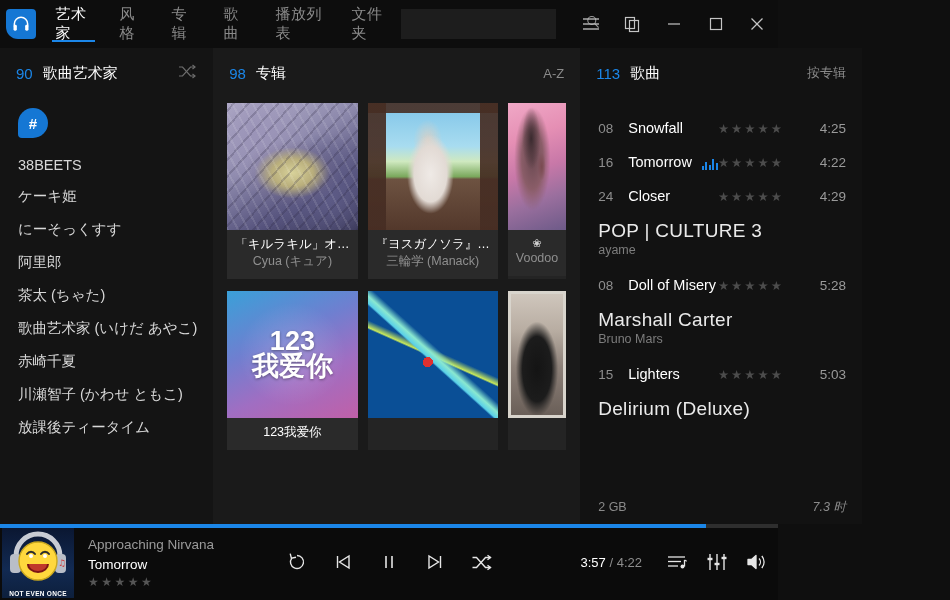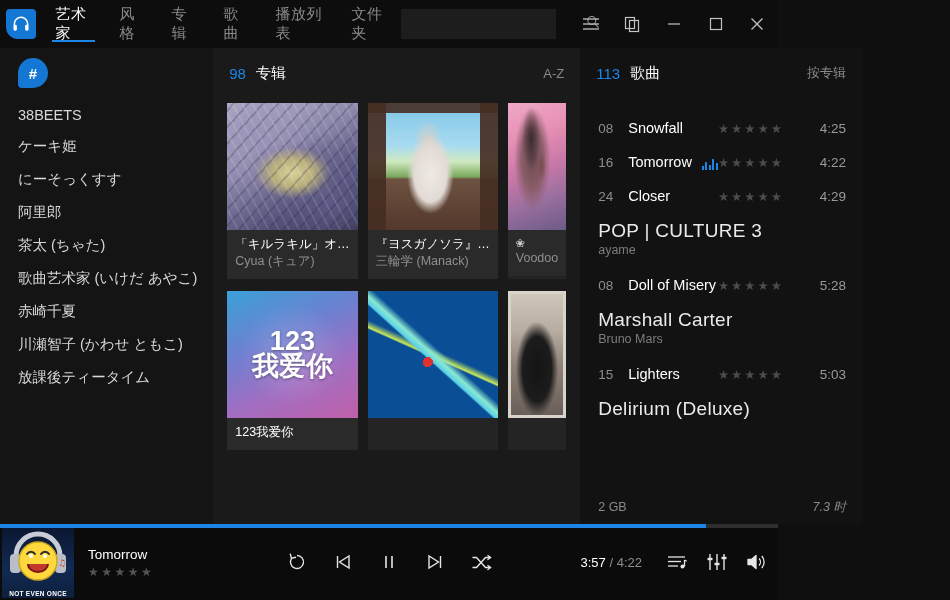--- a/index.html
+++ b/index.html
@@ -73,20 +73,21 @@
   }
   .artist-item {
     padding:7px 16px 7px 18px; font-size:14.5px; color:#d8d8d8; cursor:pointer;
     white-space:nowrap; overflow:hidden;
   }
 
   
   .albums {
     width:370px; background:#1a1a1a; display:flex; flex-direction:column; min-height:0;
     position:relative;
+    text-align:center;
   }
   .album-grid {
     flex:1; overflow:hidden; padding:5px 14px 0 14px;
     display:grid; grid-template-columns:1fr 1fr 1fr; gap:12px 10px; align-content:start;
   }
   .album { background:#242424; cursor:pointer; }
   .art { width:100%; height:127px; position:relative; overflow:hidden; }
   .album-cap { padding:6px 8px 9px 8px; background:#2a2a2a; }
   .album-name {
     font-size:12.5px; color:#ffffff; white-space:nowrap; overflow:hidden;
@@ -307,20 +308,32 @@
       <svg width="14" height="14" viewBox="0 0 14 14" stroke="#c4c4c4" stroke-width="1.2">
           <line x1="1.5" y1="1.5" x2="12.5" y2="12.5"></line>
           <line x1="12.5" y1="1.5" x2="1.5" y2="12.5"></line>
         </svg>
     </div>
   </div>
 
   <div class="body">
 
     <div class="sidebar">
+      <div class="col-head">
+        <span class="count">90</span>
+        <span class="title">歌曲艺术家</span>
+        <span class="right ic">
+          <svg width="19" height="15" viewBox="0 0 19 15" fill="none" stroke="#6e6e6e" stroke-width="1.2">
+            <path d="M1 3h3.5l8 9H17"></path>
+              <path d="M1 12h3.5l8-9H17"></path>
+            <polyline points="14.5,1 17,3 14.5,5"></polyline>
+              <polyline points="14.5,10 17,12 14.5,14"></polyline>
+          </svg>
+        </span>
+      </div>
       <div class="sidebar-list">
         <div class="letter-badge">#</div>
         <div class="artist-item">38BEETS</div>
         <div class="artist-item">ケーキ姫</div>
         <div class="artist-item">にーそっくすす</div>
         <div class="artist-item">阿里郎</div>
         <div class="artist-item">茶太 (ちゃた)</div>
         <div class="artist-item">歌曲艺术家 (いけだ あやこ)</div>
         <div class="artist-item">赤崎千夏</div>
         <div class="artist-item">川瀬智子 (かわせ ともこ)</div>
@@ -469,20 +482,21 @@
           <path d="M39 28c2-3 6-3 8 0" fill="none" stroke="#2b2b2b" stroke-width="2" stroke-linecap="round"></path>
           <circle cx="29" cy="30" r="2" fill="#fff"></circle>
             <circle cx="43" cy="30" r="2" fill="#fff"></circle>
           <path d="M25 38a11 9 0 0 0 22 0z" fill="#7a1414"></path>
           <path d="M27 38h18a9 7 0 0 1-18 0z" fill="#c0392b"></path>
           <text x="56" y="40" font-size="9" fill="#d04040" font-family="DejaVu Sans, sans-serif" font-weight="bold">♫</text>
         </svg>
         <div class="cap">NOT EVEN ONCE</div>
       </div>
       <div class="np-text">
+        <div class="np-artist">Approaching Nirvana</div>
         <div class="np-title">Tomorrow</div>
         <div class="np-stars">★★★★★</div>
       </div>
     </div>
 
     <div class="controls">
       <span class="ctl">
         <svg width="20" height="20" viewBox="0 0 20 20" fill="none" stroke="currentColor" stroke-width="1.4">
           <path d="M10 3.5a6.5 6.5 0 1 1-5.2 2.6"></path>
             <polyline points="3.2,1.6 4.4,6.2 9,5.2"></polyline>

